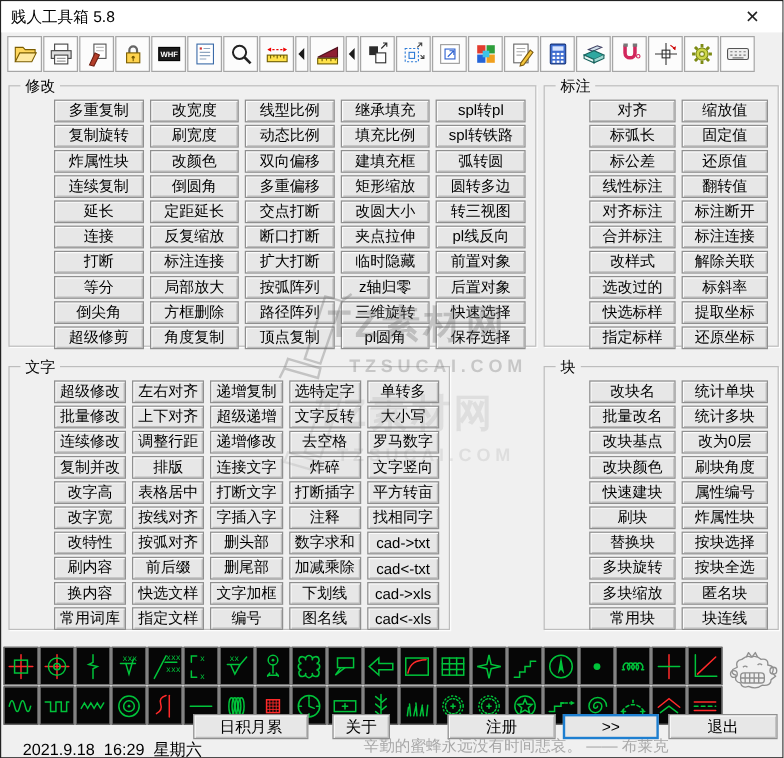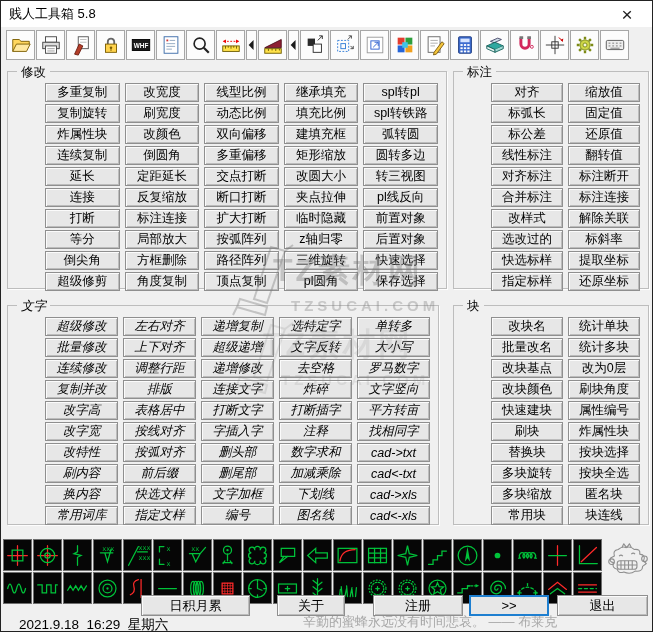--- a/index.html
+++ b/index.html
@@ -26,21 +26,21 @@
   .gb{position:absolute;border:1px solid #bdbdbd;box-shadow:1px 1px 0 #fdfdfd;background:transparent;padding-left:29px;}
   .gb-label{position:absolute;top:-8px;left:9px;background:#f0f0f0;padding:0 4px;font-size:12.5px;}
   .cols{display:flex;gap:5px;padding:11px 8px 0;height:100%;}
   .col{flex:1;display:flex;flex-direction:column;gap:2px;}
   .gbtn{height:19px;flex:0 0 19px;display:flex;align-items:center;justify-content:center;
     background:#e7e7e7;border:1px solid #8f8f8f;
     box-shadow:inset 1px 1px 0 #fbfbfb, inset -1px -1px 0 #bcbcbc;
     font-size:12.5px;white-space:nowrap;cursor:default;}
   #gb-modify{left:6px;top:70px;width:440px;height:218px;}
   #gb-dimension{left:452px;top:70px;width:196px;height:218px;}
-  #gb-text{left:6px;top:304px;width:432px;height:220px;font-style:italic;}
+  #gb-text{left:6px;top:304px;width:368px;height:220px;}
   #gb-block{left:452px;top:304px;width:196px;height:220px;}
   
   .strip{position:absolute;left:2px;top:538px;width:604px;}
   .strip-row{display:flex;}
   .cell{width:29px;height:32px;background:#060606;border:1px solid #6e6e6e;
     margin:0 1px 1px 0;display:flex;align-items:center;justify-content:center;}
   .cell svg{width:25px;height:25px;}
   .cell svg *{stroke:#00c33a;fill:none;stroke-width:1.4;stroke-linecap:round;}
   .cell svg .r{stroke:#ff2a2a;}
   .cell svg .f{fill:#00c33a;stroke:none;}
@@ -751,18 +751,18 @@
       <rect x="13" y="21" width="21" height="9" rx="3"></rect>
       <path d="M17 21v9M21 21v9M25 21v9M29 21v9M13 25.5h21"></path>
       <circle cx="7" cy="22" r="3"></circle>
         <circle cx="42" cy="19" r="3"></circle>
     </svg>
   </div>
 
   <div class="status-date">2021.9.18  16:29  星期六</div>
   <div class="status-quote">辛勤的蜜蜂永远没有时间悲哀。 —— 布莱克</div>
 
-<div class="kbtn" style="left: 140px; width: 109px;">日积月累</div>
-    <div class="kbtn" style="left: 276px; width: 68px;">关于</div>
+<div class="kbtn" style="left: 160px; width: 96px;">日积月累</div>
+    <div class="kbtn" style="left: 276px; width: 48px;">关于</div>
     <div class="kbtn" style="left: 372px; width: 90px;">注册</div>
     <div class="kbtn focus" style="left: 468px; width: 80px;">&gt;&gt;</div>
     <div class="kbtn" style="left: 556px; width: 91px;">退出</div>
   </div>
 
 </body></html>

